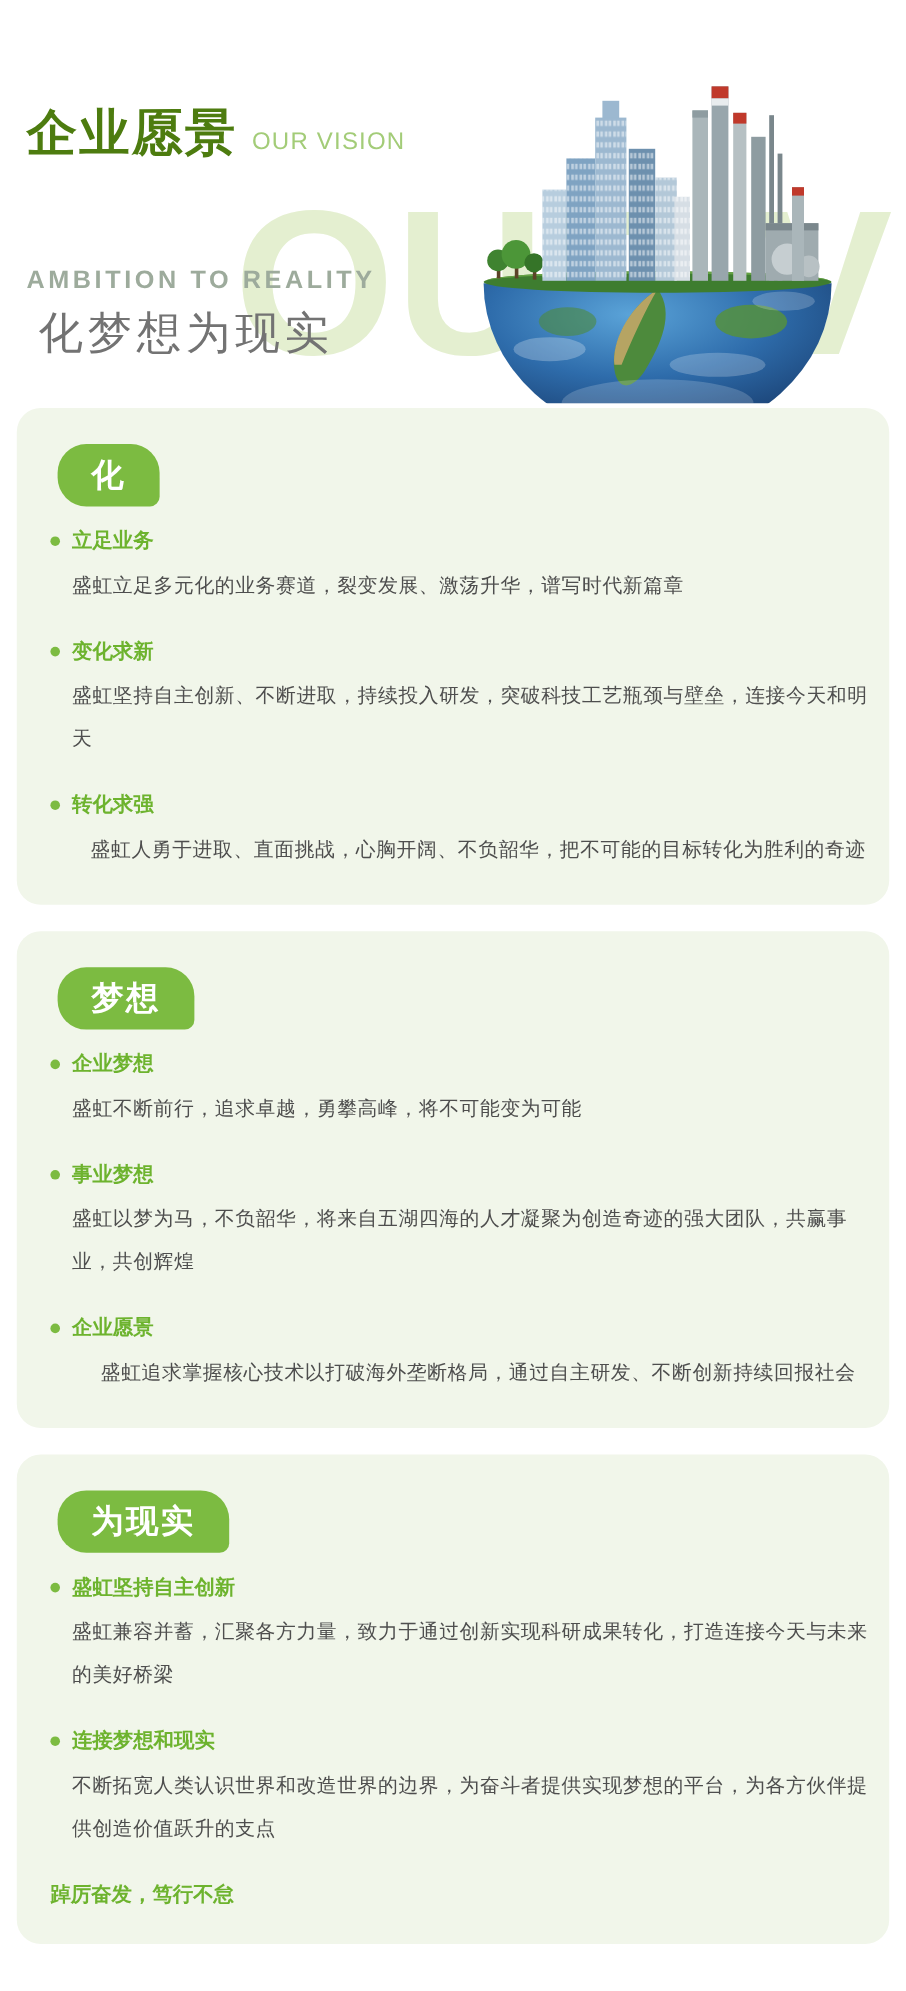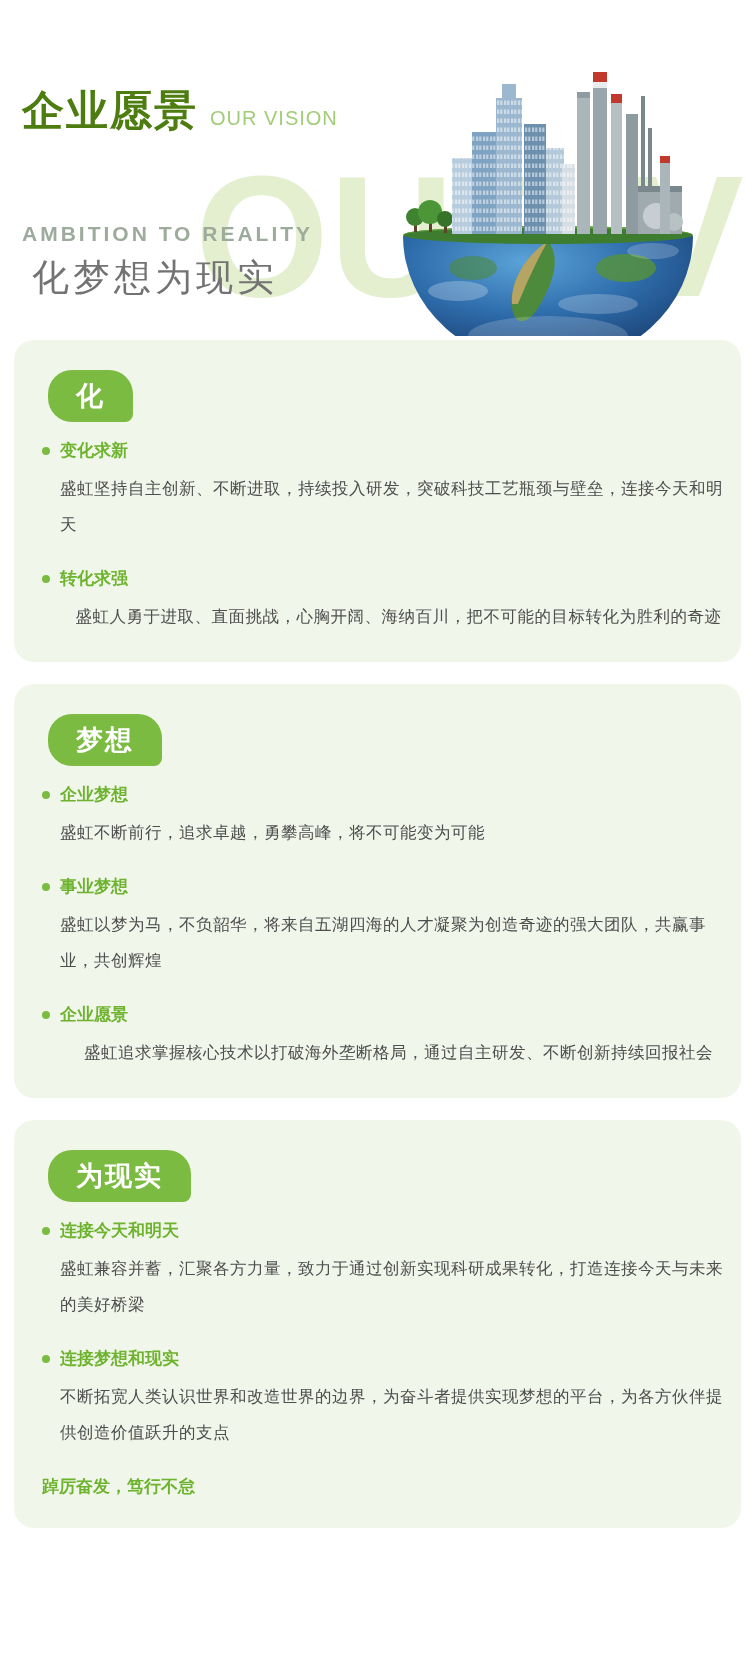--- a/index.html
+++ b/index.html
@@ -164,30 +164,37 @@
         </g>
       </svg>
     </div>
   </div>
 
   <div class="card">
     <div class="badge">化</div>
     <div class="item">
       <div class="item-title">
         <span class="bullet"></span>
+        <span>立足业务</span>
+      </div>
+      <div class="item-body">盛虹立足多元化的业务赛道，裂变发展、激荡升华，谱写时代新篇章</div>
+    </div>
+    <div class="item">
+      <div class="item-title">
+        <span class="bullet"></span>
         <span>变化求新</span>
       </div>
       <div class="item-body">盛虹坚持自主创新、不断进取，持续投入研发，突破科技工艺瓶颈与壁垒，连接今天和明天</div>
     </div>
     <div class="item">
       <div class="item-title">
         <span class="bullet"></span>
         <span>转化求强</span>
       </div>
-      <div class="item-body">盛虹人勇于进取、直面挑战，心胸开阔、海纳百川，把不可能的目标转化为胜利的奇迹</div>
+      <div class="item-body">盛虹人勇于进取、直面挑战，心胸开阔、不负韶华，把不可能的目标转化为胜利的奇迹</div>
     </div>
   </div>
 
   <div class="card">
     <div class="badge">梦想</div>
     <div class="item">
       <div class="item-title">
         <span class="bullet"></span>
         <span>企业梦想</span>
       </div>
@@ -207,21 +214,21 @@
       </div>
       <div class="item-body">盛虹追求掌握核心技术以打破海外垄断格局，通过自主研发、不断创新持续回报社会</div>
     </div>
   </div>
 
   <div class="card">
     <div class="badge">为现实</div>
     <div class="item">
       <div class="item-title">
         <span class="bullet"></span>
-        <span>连接今天和明天</span>
+        <span>盛虹坚持自主创新</span>
       </div>
       <div class="item-body">盛虹兼容并蓄，汇聚各方力量，致力于通过创新实现科研成果转化，打造连接今天与未来的美好桥梁</div>
     </div>
     <div class="item">
       <div class="item-title">
         <span class="bullet"></span>
         <span>连接梦想和现实</span>
       </div>
       <div class="item-body">不断拓宽人类认识世界和改造世界的边界，为奋斗者提供实现梦想的平台，为各方伙伴提供创造价值跃升的支点</div>
     </div>

